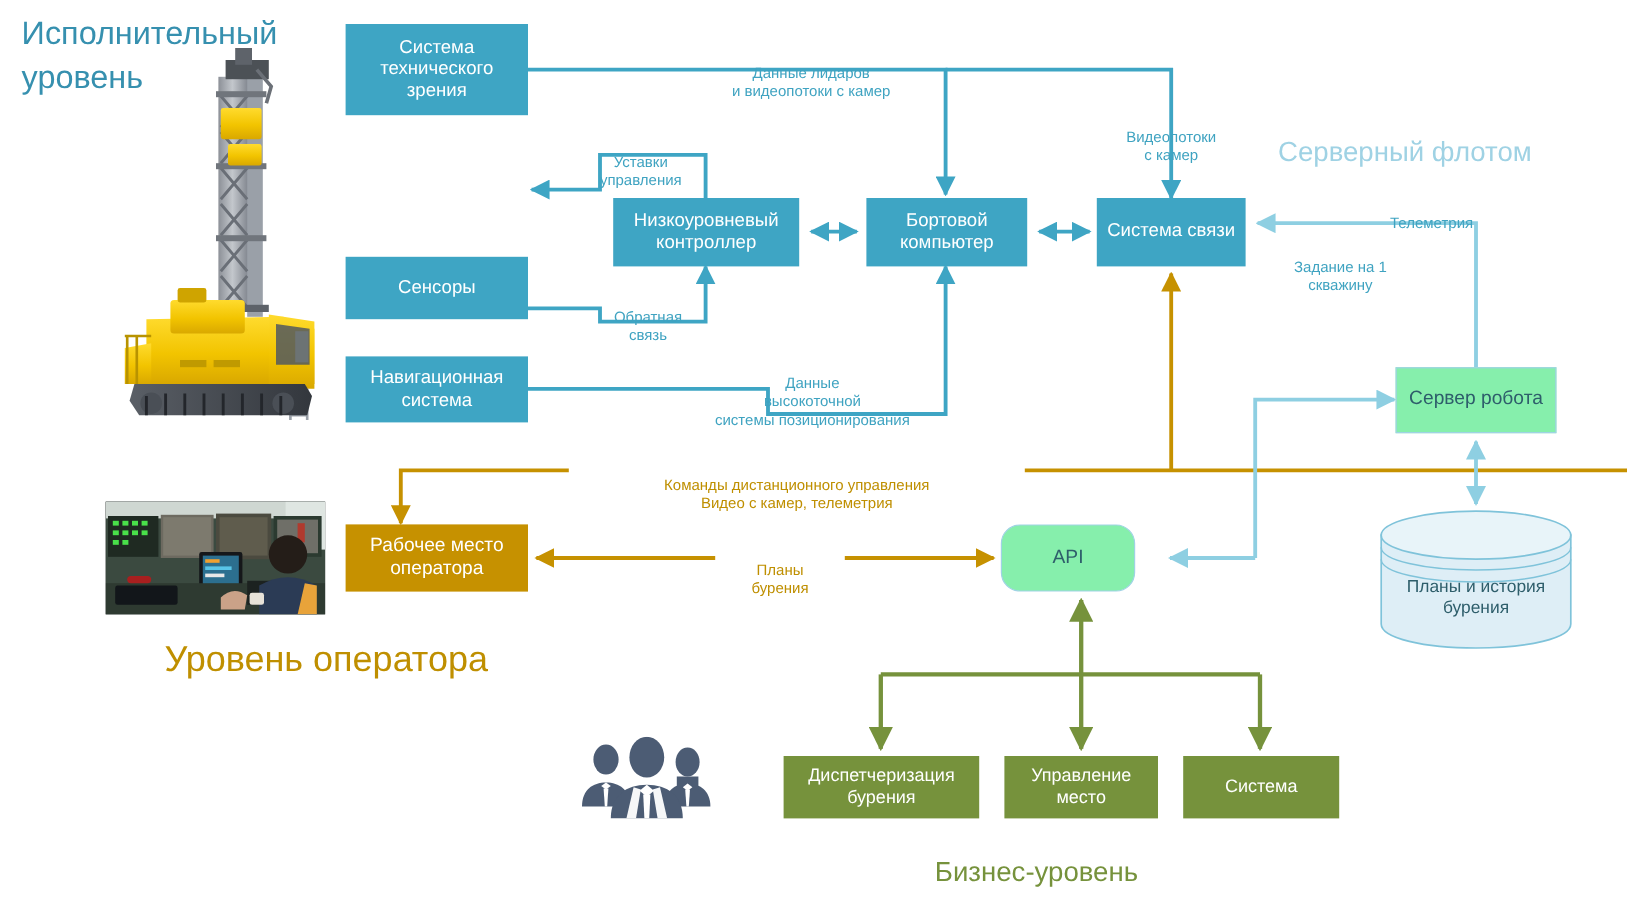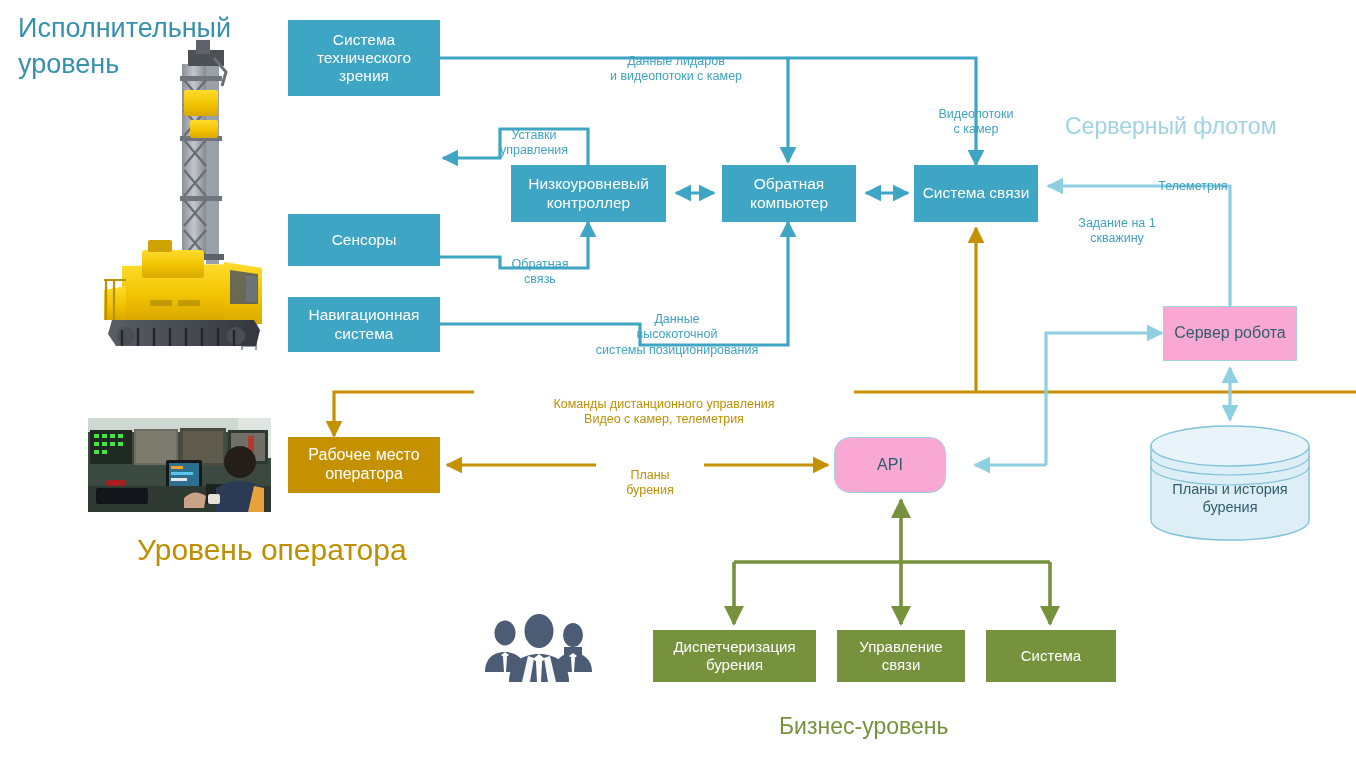--- a/index.html
+++ b/index.html
@@ -13,21 +13,21 @@
   
   #wires{position:absolute;left:0;top:0;width:1356px;height:764px;}
   .node{position:absolute;box-sizing:border-box;display:flex;align-items:center;
         justify-content:center;text-align:center;line-height:1.18;}
   .node span{display:block;padding:0 6px;}
 
   
   .teal{background:#3EA5C4;color:#ffffff;font-size:15.5px;}
   .gold{background:#C69100;color:#ffffff;font-size:16px;}
   .green{background:#76923C;color:#ffffff;font-size:15px;}
-  .lightblue{background:#f9a8d4;border:1px solid #9FD3E4;color:#2E5E6B;font-size:16px;}
+  .lightblue{background:#86efac;border:1px solid #9FD3E4;color:#2E5E6B;font-size:16px;}
 
   
   .caption{position:absolute;white-space:pre-line;}
   .cap-exec{left:18px;top:10px;font-size:27px;color:#3690AF;line-height:1.35;}
   .cap-server{left:1065px;top:113px;font-size:23px;color:#9FD2E4;}
   .cap-operator{left:137px;top:533px;font-size:30px;color:#BF8F00;}
   .cap-business{left:779px;top:713px;font-size:23px;color:#76923C;text-align:center;}
 
   
   .elabel{position:absolute;text-align:center;white-space:pre-line;line-height:1.25;}
@@ -267,21 +267,21 @@
     <span>Навигационная
 система</span>
   </div>
 
   <div class="node teal" style="left:511px;top:165px;width:155px;height:57px;">
     <span>Низкоуровневый
 контроллер</span>
   </div>
 
   <div class="node teal" style="left:722px;top:165px;width:134px;height:57px;">
-    <span>Обратная
+    <span>Бортовой
 компьютер</span>
   </div>
 
   <div class="node teal" style="left:914px;top:165px;width:124px;height:57px;">
     <span>Система связи</span>
   </div>
 
   <div class="node lightblue" style="left:1163px;top:306px;width:134px;height:55px;">
     <span>Сервер робота</span>
   </div>
@@ -307,21 +307,21 @@
     <span>API</span>
   </div>
 
   <div class="node green" style="left:653px;top:630px;width:163px;height:52px;">
     <span>Диспетчеризация
 бурения</span>
   </div>
 
   <div class="node green" style="left:837px;top:630px;width:128px;height:52px;">
     <span>Управление
-связи</span>
+место</span>
   </div>
 
   <div class="node green" style="left:986px;top:630px;width:130px;height:52px;">
     <span>Система</span>
   </div>
 
   <div class="elabel el-teal" style="left:576px;top:38px;width:200px;">
     <span>Данные лидаров
 и видеопотоки с камер</span>
   </div>

